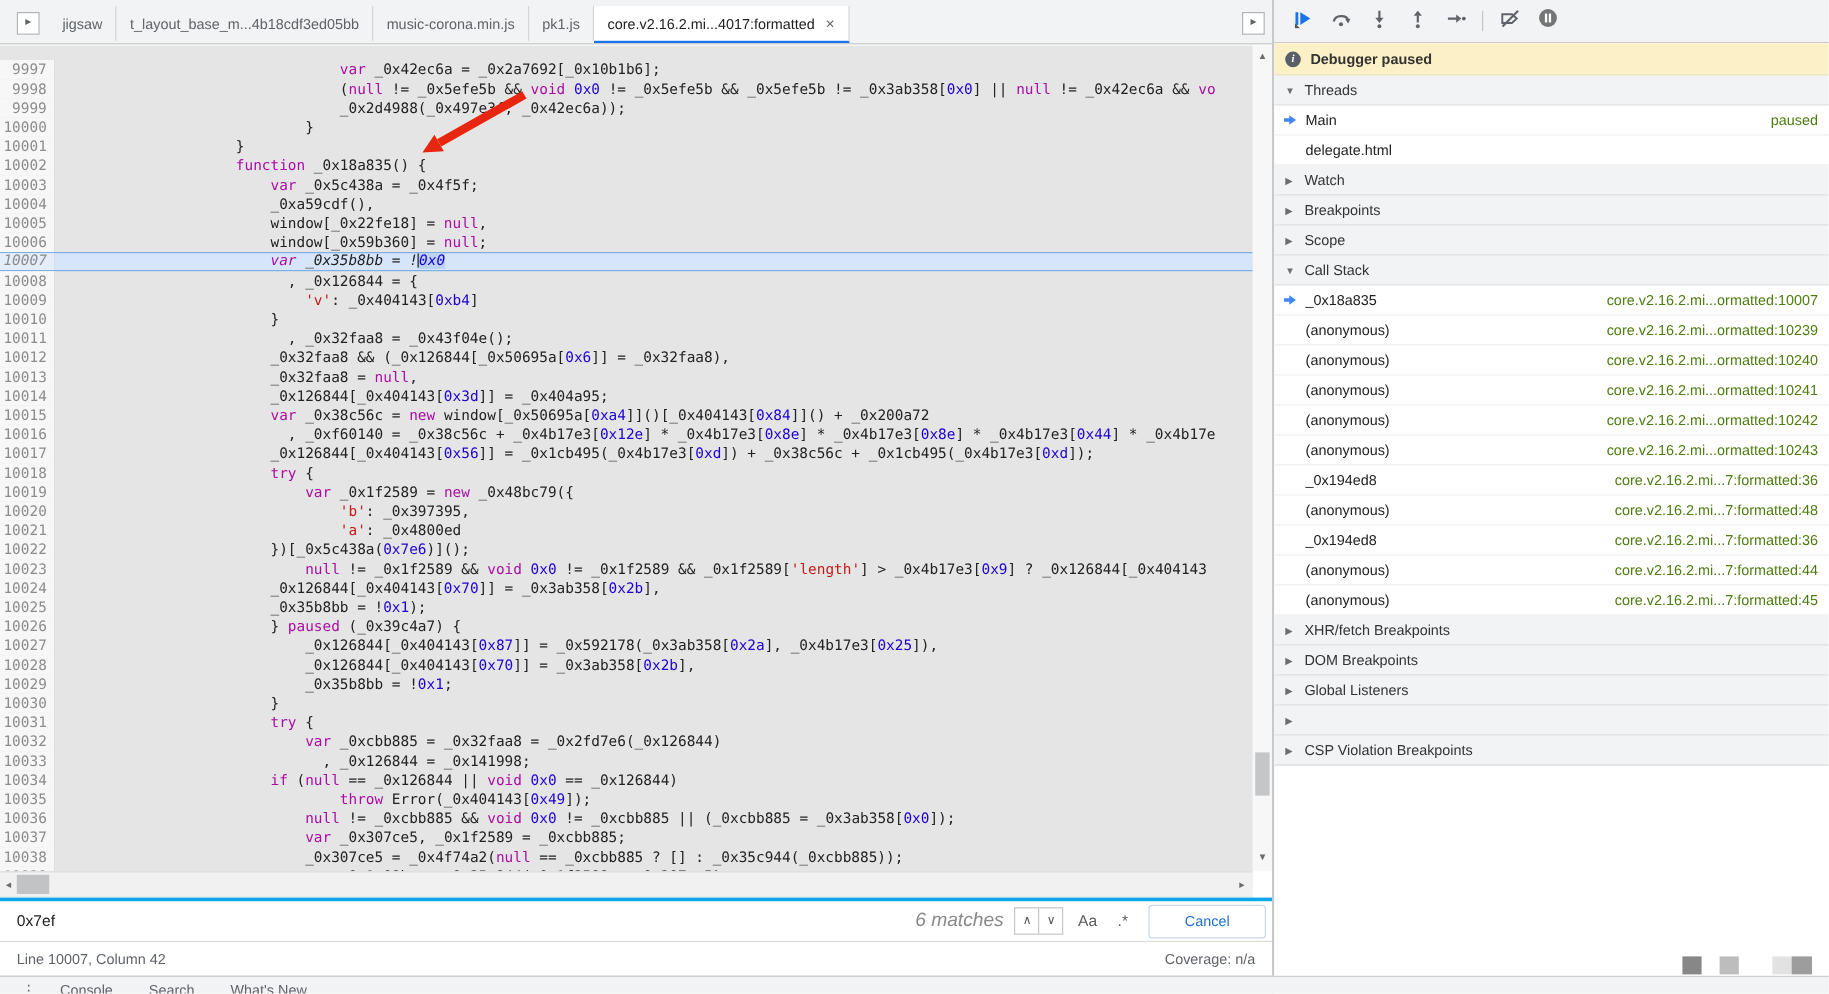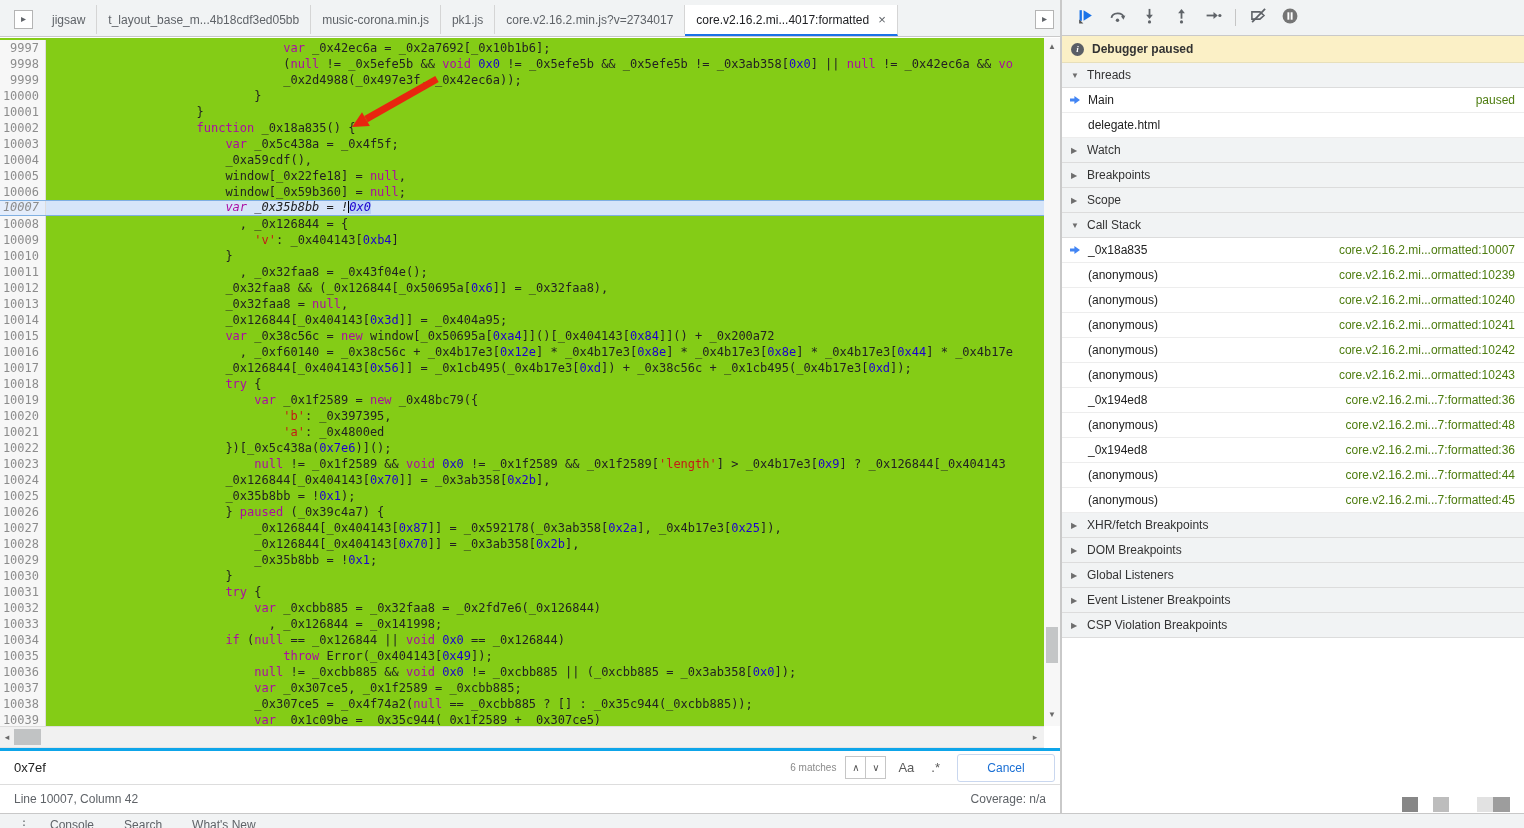--- a/index.html
+++ b/index.html
@@ -28,22 +28,22 @@
   .v-divider { position:absolute; left:1060px; top:0; width:2px; height:828px; background:#c9c9c9; }
 
   
   .rtoolbar { position:absolute; left:1062px; top:0; width:462px; height:36px; background:#f1f3f4;
               border-bottom:1px solid #c9c9c9; display:flex; align-items:center; padding-left:10px;
               box-sizing:border-box; gap:6px; }
   .tool-btn { width:26px; height:26px; display:flex; align-items:center; justify-content:center; cursor:pointer; }
   .tool-sep { width:1px; height:17px; background:#c5c5c5; margin:0 3px; }
 
   
-  .editor { position:absolute; left:0; top:38px; width:1044px; height:688px; overflow:hidden; background:#84cc16;
-            font:12px/16px "DejaVu Sans Mono", monospace; padding-top:2px; }
+  .editor { position:absolute; left:0; top:38px; width:1044px; height:688px; overflow:hidden; background:#e5e5e5;
+            font:12px/16px "DejaVu Sans Mono", monospace; padding-top:12px; }
   .line { display:flex; height:16px; white-space:pre; }
   .ln { width:39px; padding-right:6px; text-align:right; color:#8c8c8c; background:#f7f7f7;
         border-right:1px solid #ddd; flex:none; cursor:pointer; }
   .lc { padding-left:6px; flex:1; color:#222; overflow:hidden; }
   .line.exec { background:#d6e5f9; border-top:1px solid #7fafe2; border-bottom:1px solid #7fafe2;
                box-sizing:border-box; line-height:13px;font-style:italic; }
   .line.exec .ln { background:#e4edfb; }
   .tok-k { color:#aa0da2; }
   .tok-n { color:#1c00cf; }
   .tok-nh { color:#1c00cf; background:#bcd3f5; }
@@ -61,21 +61,21 @@
          border-top:1px solid #ddd; border-bottom:1px solid #e5e5e5; }
   .hsb .arrow { position:absolute; top:2px; width:14px; height:16px; color:#6b6b6b; font-size:9px;
                 text-align:center; line-height:16px; cursor:pointer; }
   .hsb-thumb { position:absolute; left:14px; top:2px; width:27px; height:16px; background:#c1c3c4; cursor:pointer; }
 
   
   .searchbar { position:absolute; left:0; top:748px; width:1060px; height:36px; background:#fff;
                border-top:3px solid #0ea5e9; display:flex; align-items:center; box-sizing:border-box; }
   .search-input { flex:1; border:none; outline:none; font:13px "Liberation Sans", sans-serif;
                   padding-left:14px; color:#222; background:transparent; }
-  .matches { color:#8a8a8a; font-size:10px; margin-right:9px; white-space:nowrap; }
+  .matches { color:#8a8a8a; font-size:16px; margin-right:9px; white-space:nowrap;font-style:italic; }
   .updown { display:flex; border:1px solid #c6c6c6; background:#fff; margin-right:12px; }
   .ud-btn { width:19px; height:21px; text-align:center; line-height:21px; color:#555; font-size:10px; cursor:pointer; }
   .ud-btn + .ud-btn { border-left:1px solid #c6c6c6; }
   .mode-btn { color:#5a5a5a; font-size:13px; margin-right:17px; cursor:pointer; }
   .cancel-btn { width:96px; height:26px; background:#fff; border:1px solid #c9d7ef; border-radius:3px;
                 color:#1a6fd4; font:12px "Liberation Sans", sans-serif; margin-right:5px; cursor:pointer; }
 
   
   .statusbar { position:absolute; left:0; top:784px; width:1060px; height:29px; background:#fff;
                border-top:1px solid #ddd; display:flex; align-items:center; justify-content:space-between;
@@ -121,23 +121,20 @@
         <span>jigsaw</span>
       </div>
       <div class="tab">
         <span>t_layout_base_m...4b18cdf3ed05bb</span>
       </div>
       <div class="tab">
         <span>music-corona.min.js</span>
       </div>
       <div class="tab">
         <span>pk1.js</span>
-      </div>
-      <div class="tab">
-        <span>core.v2.16.2.min.js?v=2734017</span>
       </div>
       <div class="tab active">
         <span>core.v2.16.2.mi...4017:formatted</span>
         <span class="close">×</span>
       </div>
     </div>
   <div class="overflow-btn">
     <span>▸</span>
   </div>
 </div>
@@ -393,21 +390,20 @@
       <div class="sb-header">
         <span class="sb-tri">▶</span>
         <span class="sb-label">DOM Breakpoints</span>
       </div>
       <div class="sb-header">
         <span class="sb-tri">▶</span>
         <span class="sb-label">Global Listeners</span>
       </div>
       <div class="sb-header">
         <span class="sb-tri">▶</span>
-        <span class="sb-label">Event Listener Breakpoints</span>
       </div>
       <div class="sb-header">
         <span class="sb-tri">▶</span>
         <span class="sb-label">CSP Violation Breakpoints</span>
       </div>
     </div>
 </div>
 
 <div class="gray-square" style="left: 1402px; top: 797px; width: 16px; background: rgb(135, 135, 135);"></div>
 <div class="gray-square" style="left: 1433px; top: 797px; width: 16px; background: rgb(189, 189, 189);"></div>

